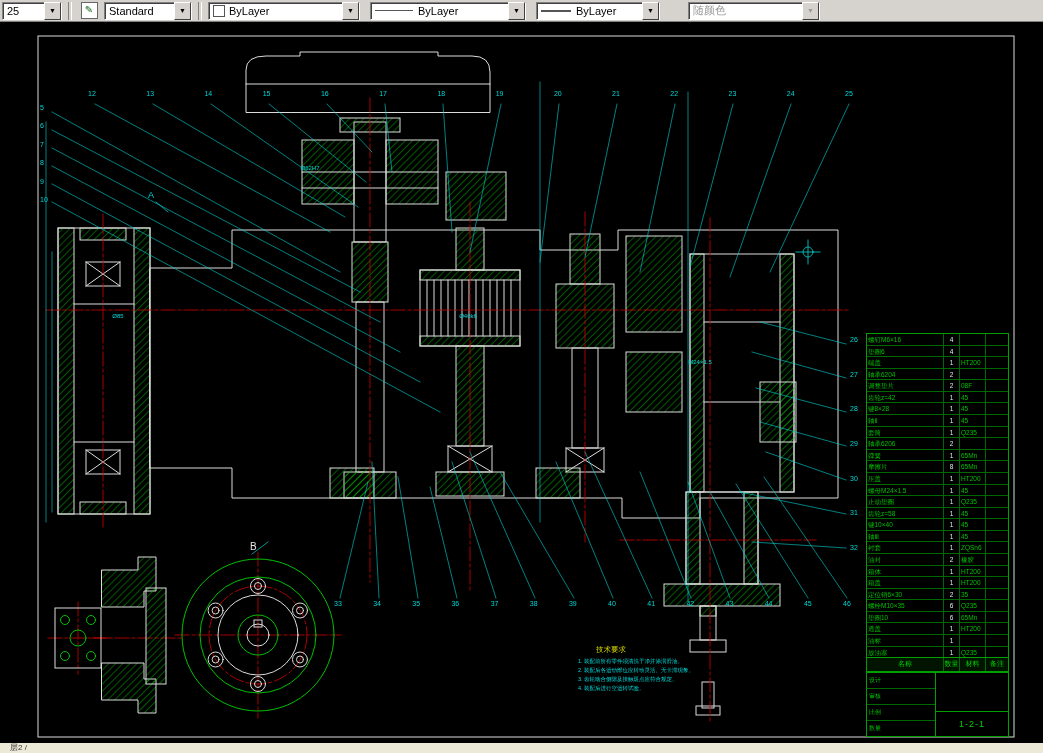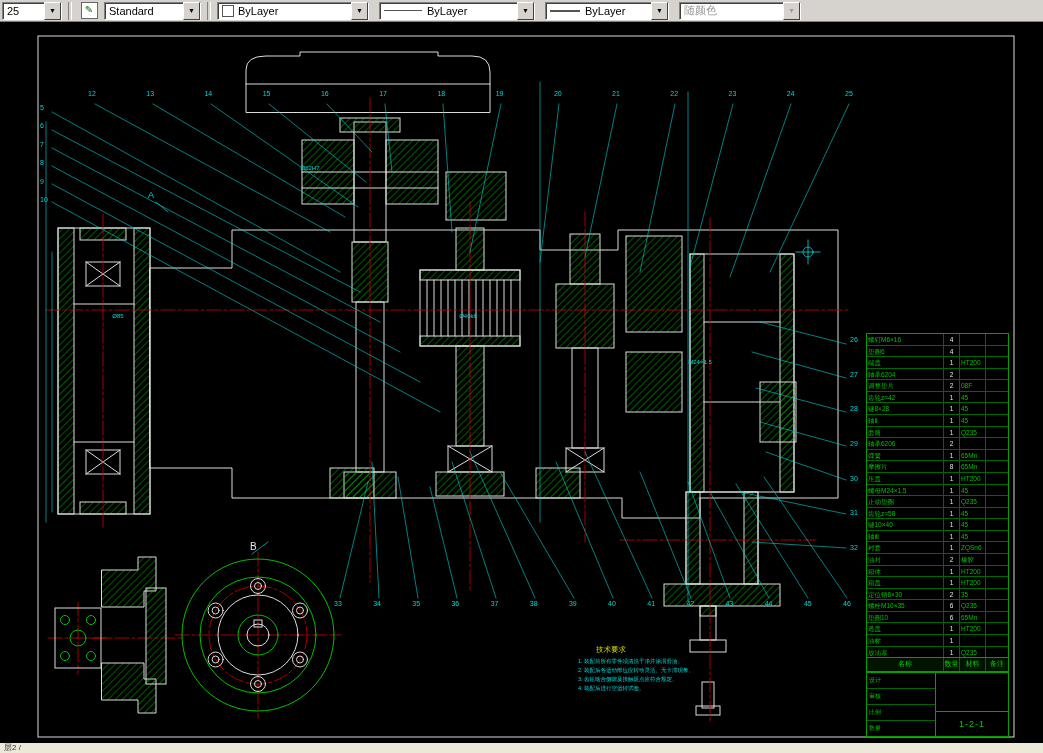--- a/index.html
+++ b/index.html
@@ -62,57 +62,57 @@
                padding-left:2px;line-height:14px;overflow:hidden;}
   .tb-left div:first-child{border-top:none;}
   .tb-right{flex:1;display:flex;flex-direction:column;}
   .tb-right .tb-title{flex:1;border-bottom:1px solid #00a000;}
   .tb-right .tb-num{height:24px;color:#00d000;font-size:9px;display:flex;
                     align-items:center;justify-content:center;letter-spacing:1px;}
 
   
   .statusbar{position:absolute;left:0;top:743px;width:1043px;height:10px;
              background:#ece9d8;color:#333;font-size:8px;line-height:10px;
-             padding-left:4px;box-sizing:border-box;overflow:hidden;}
+             padding-left:10px;box-sizing:border-box;overflow:hidden;}
 </style>
 </head>
 <body>
 
 <div class="app">
 
   <div class="toolbar">
     <div class="combo" style="width:60px">
       <span class="ctext">25</span>
       <span class="arrow">▼</span>
     </div>
     <div class="tb-sep"></div>
     <button class="tb-btn">
       <span class="icon-chip">✎</span>
     </button>
-    <div class="combo" style="width:97px">
+    <div class="combo" style="width:88px">
       <span class="ctext">Standard</span>
       <span class="arrow">▼</span>
     </div>
     <div class="tb-sep"></div>
     <div class="combo" style="width:152px">
       <span class="swatch"></span>
       <span class="ctext">ByLayer</span>
       <span class="arrow">▼</span>
     </div>
     <div class="combo" style="width:156px;margin-left:6px">
       <span class="ltline"></span>
       <span class="ctext">ByLayer</span>
       <span class="arrow">▼</span>
     </div>
     <div class="combo" style="width:124px;margin-left:6px">
       <span class="lwline"></span>
       <span class="ctext">ByLayer</span>
       <span class="arrow">▼</span>
     </div>
-    <div class="combo disabled" style="width:122px;margin-left:6px">
+    <div class="combo disabled" style="width:132px;margin-left:24px">
       <span class="ctext">随颜色</span>
       <span class="arrow">▼</span>
     </div>
   </div>
 
   <div class="canvas">
 
     <svg width="1043" height="721" viewBox="0 0 1043 721">
       <defs>
         <pattern id="h" width="5" height="5" patternUnits="userSpaceOnUse" patternTransform="rotate(45)">

